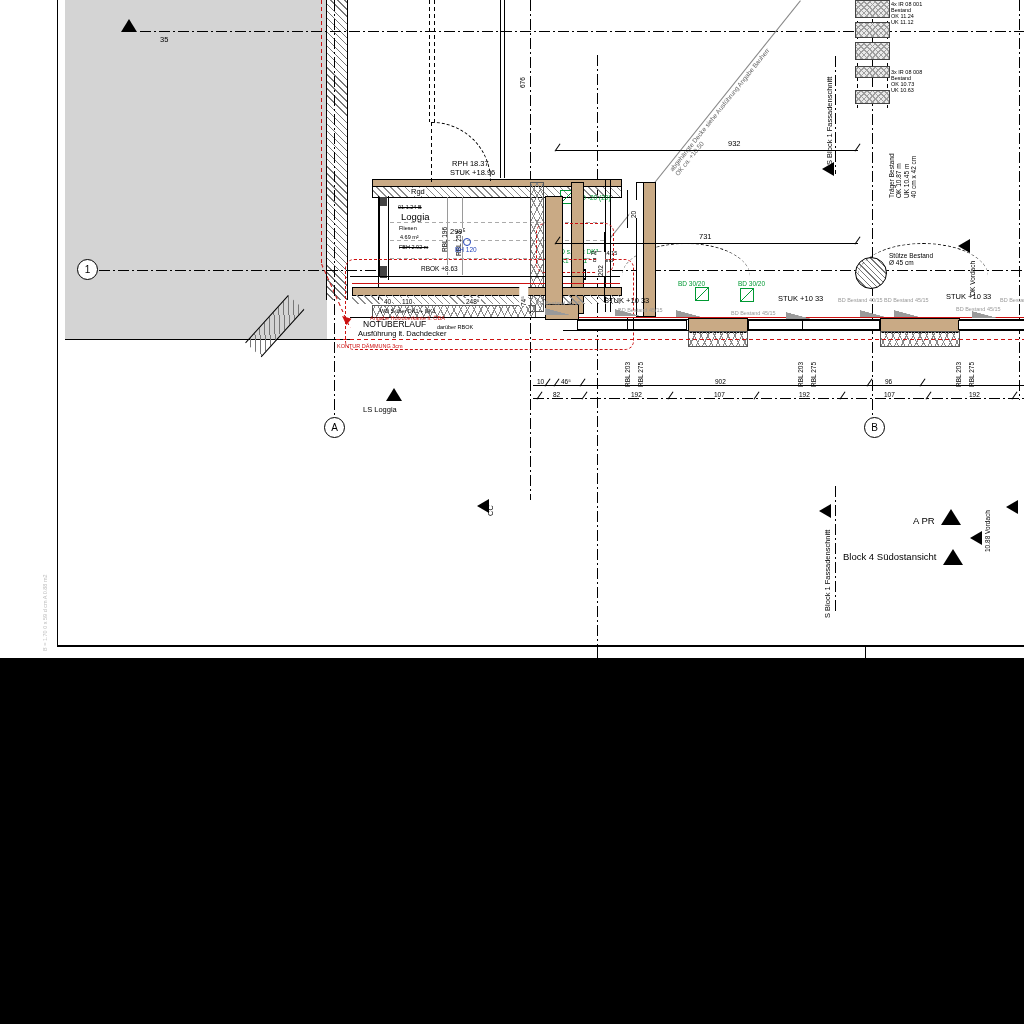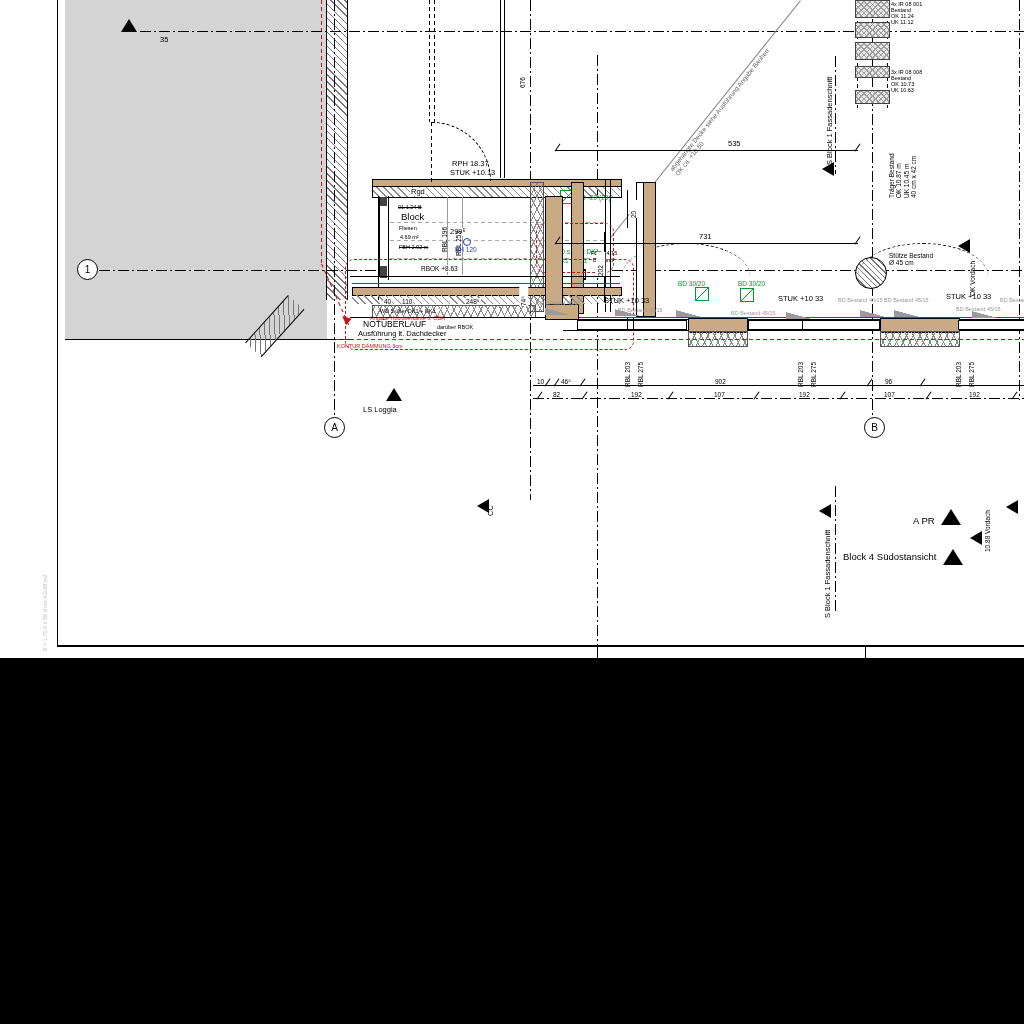--- a/index.html
+++ b/index.html
@@ -148,42 +148,42 @@
     <div class="column" style="left:855px;top:257px;"></div>
     <div class="lbl s6" style="left:889px;top:252px;">
       <div>Stütze Bestand</div>
       <div>Ø 45 cm</div>
     </div>
 
     <div class="tan" style="left:372px;top:179px;width:248px;height:6px;"></div>
     <div class="hatch" style="left:372px;top:186px;width:248px;height:10px;border:1px solid #000;"></div>
     <div class="lbl s7 wbg" style="left:410px;top:188px;">Rgd</div>
     <div class="lbl s7" style="left:452px;top:160px;">RPH 18.37</div>
-    <div class="lbl s7" style="left:450px;top:169px;">STUK +10.13</div>
+    <div class="lbl s7" style="left:450px;top:169px;">STUK +18.96</div>
 
     <div class="arc-q" style="left:432px;top:122px;width:58px;height:58px;"></div>
     <div class="dash-v" style="left:431px;top:122px;height:62px;"></div>
     <div class="arc-h" style="left:622px;top:243px;width:128px;height:32px;"></div>
     <div class="arc-h" style="left:858px;top:243px;width:130px;height:32px;"></div>
 
     <div class="abs" style="left:379px;top:197px;width:230px;height:78px;background:#fff;border-left:1px solid #000;border-top:1px solid #000;"></div>
     <div class="vl" style="left:378px;top:196px;height:104px;"></div>
     <div class="vl" style="left:388px;top:196px;height:84px;"></div>
     <div class="abs" style="left:380px;top:197px;width:7px;height:9px;background:#444;"></div>
     <div class="abs" style="left:380px;top:266px;width:7px;height:12px;background:#444;"></div>
     <div class="vl-gray" style="left:447px;top:197px;height:78px;"></div>
     <div class="vl-gray" style="left:462px;top:197px;height:78px;"></div>
     <div class="gdash-h" style="left:390px;top:222px;width:214px;"></div>
     <div class="gdash-h" style="left:390px;top:240px;width:214px;"></div>
     <div class="gdash-h" style="left:390px;top:258px;width:214px;"></div>
     <div class="vl" style="left:605px;top:180px;height:132px;"></div>
     <div class="vl" style="left:610px;top:180px;height:132px;"></div>
 
     <div class="lbl s5 strike" style="left:398px;top:204px;">01.1.24 B</div>
-    <div class="lbl s9" style="left:401px;top:212px;">Block</div>
+    <div class="lbl s9" style="left:401px;top:212px;">Loggia</div>
     <div class="lbl s5" style="left:399px;top:225px;">Fliesen</div>
     <div class="lbl s5" style="left:400px;top:234px;">4.69 m²</div>
     <div class="lbl s5 strike" style="left:399px;top:244px;">FBH 2.92 m</div>
     <div class="lbl s7 wbg" style="left:449px;top:228px;">299⁵</div>
     <div class="lbl s6 vtext" style="left:441px;top:210px;height:42px;">RBL 196</div>
     <div class="lbl s6 vtext" style="left:455px;top:210px;height:46px;">RBL 253</div>
     <div class="bluedot" style="left:463px;top:238px;"></div>
     <div class="lbl s6 blue" style="left:455px;top:246px;">BH 120</div>
     <div class="lbl s6 wbg" style="left:420px;top:265px;">RBOK +8.63</div>
     <div class="xbox" style="left:575px;top:269px;"></div>
@@ -236,21 +236,21 @@
     <div class="tan" style="left:880px;top:318px;width:78px;height:13px;"></div>
     <div class="zig" style="left:880px;top:331px;width:78px;height:14px;"></div>
     <div class="whitebox" style="left:958px;top:320px;width:66px;height:8px;"></div>
     <div class="rdash-h" style="left:336px;top:339px;width:688px;"></div>
     <div class="greensq" style="left:695px;top:287px;"></div>
     <div class="greensq" style="left:740px;top:288px;"></div>
 
     <div class="hl" style="left:556px;top:150px;width:302px;"></div>
     <div class="tick" style="left:553px;top:147px;"></div>
     <div class="tick" style="left:853px;top:147px;"></div>
-    <div class="lbl s7 wbg" style="left:727px;top:140px;">535</div>
+    <div class="lbl s7 wbg" style="left:727px;top:140px;">932</div>
     <div class="hl" style="left:556px;top:243px;width:302px;"></div>
     <div class="tick" style="left:553px;top:240px;"></div>
     <div class="tick" style="left:853px;top:240px;"></div>
     <div class="lbl s7 wbg" style="left:698px;top:233px;">731</div>
     <div class="hl" style="left:533px;top:385px;width:491px;"></div>
     <div class="dashdot-h" style="left:533px;top:398px;width:491px;"></div>
     <div class="lbl s6 vtext wbg" style="left:518px;top:62px;height:26px;">676</div>
     <div class="vl" style="left:627px;top:190px;height:38px;"></div>
     <div class="lbl s6 vtext wbg" style="left:629px;top:200px;height:18px;">20</div>
     <div class="vl" style="left:604px;top:232px;height:70px;"></div>

